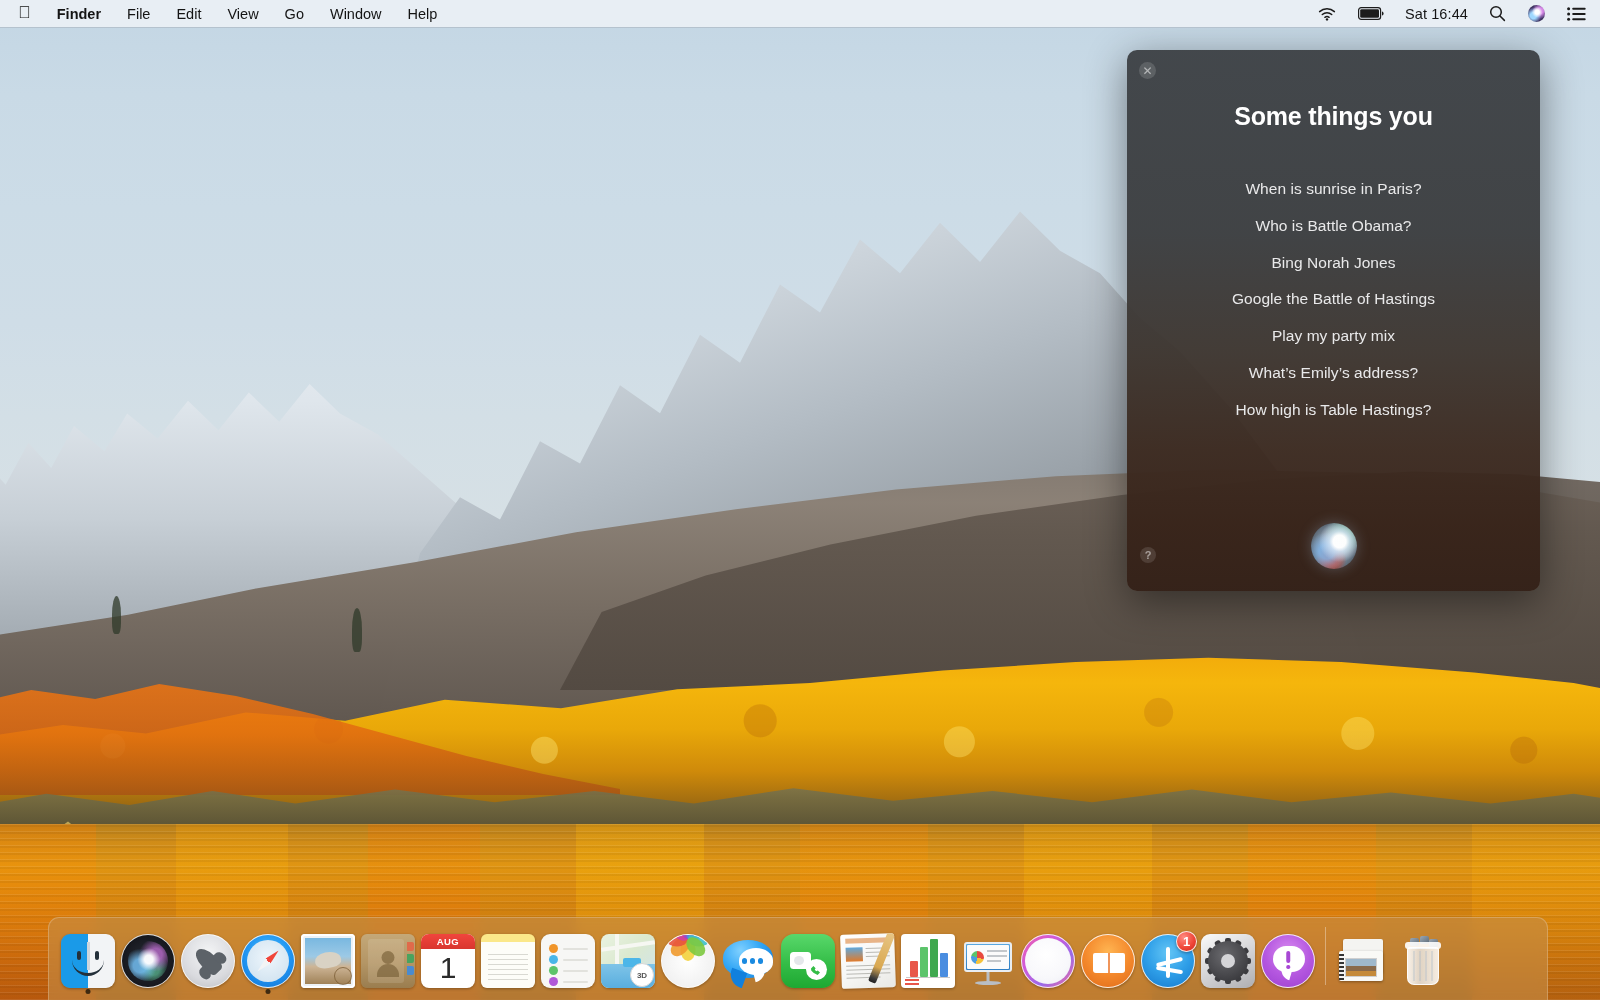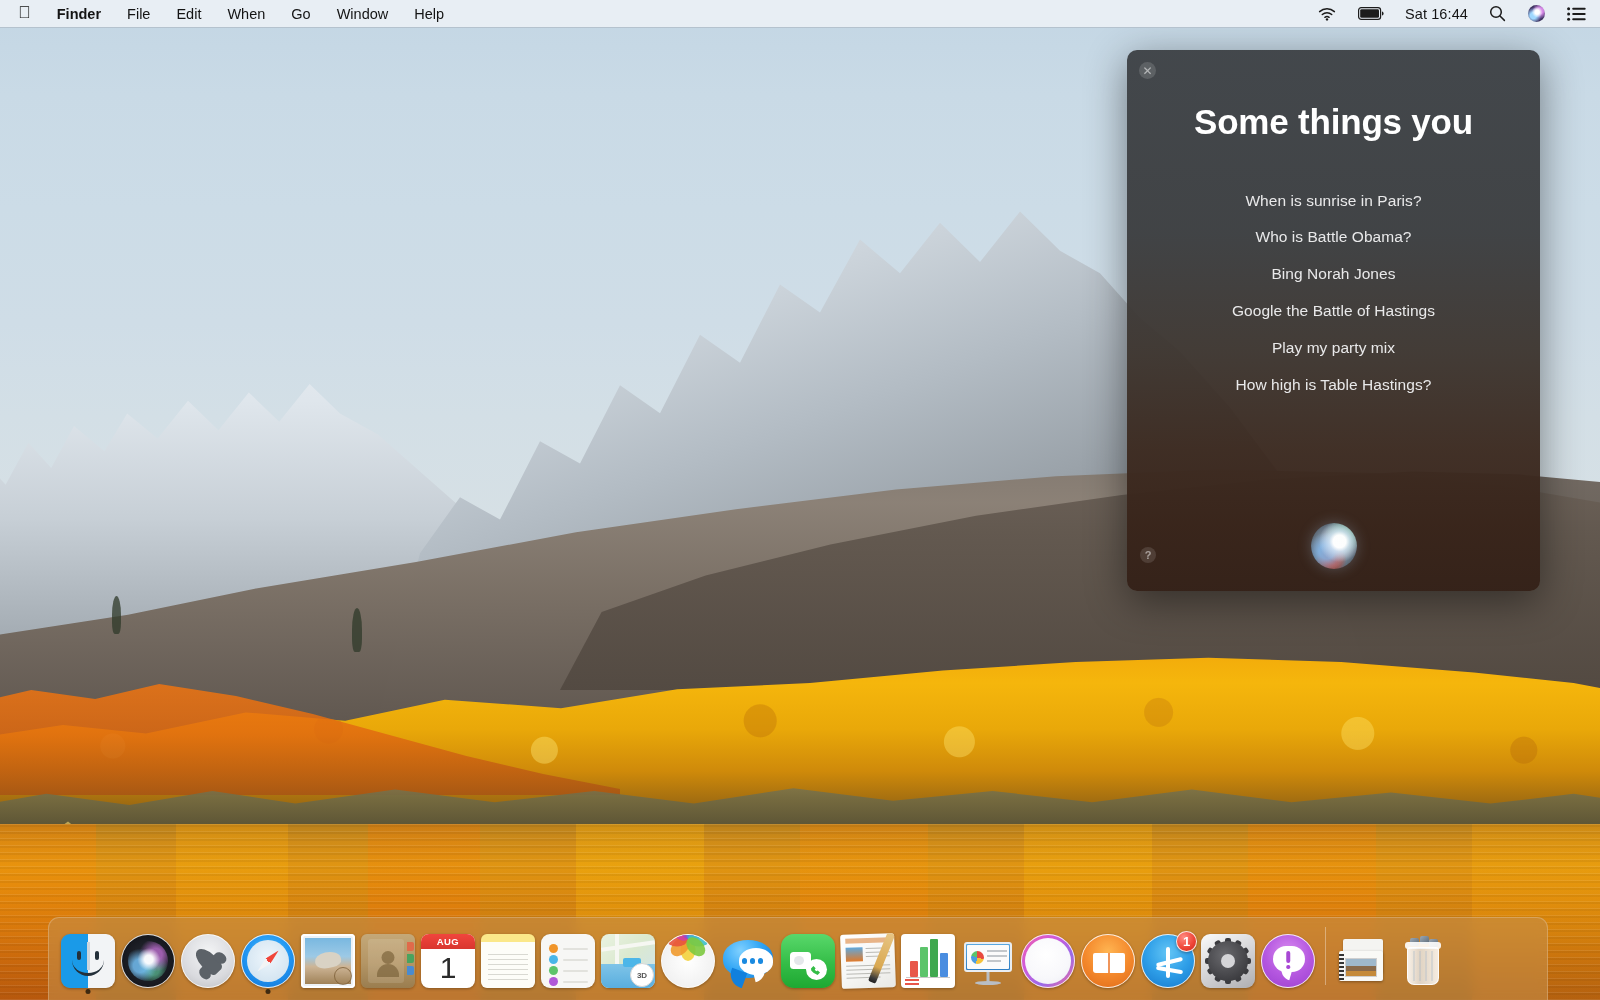--- a/index.html
+++ b/index.html
@@ -127,21 +127,21 @@
     position:absolute; left:1127px; top:50px; width:413px; height:541px;
     border-radius:10px; overflow:hidden;
     box-shadow:0 10px 40px rgba(0,0,0,.45);
     z-index:40;
     background:
       linear-gradient(to bottom, rgba(62,66,70,.965) 0%, rgba(60,62,64,.965) 34%,
         rgba(62,54,48,.965) 56%, rgba(60,42,32,.965) 74%, rgba(56,36,26,.97) 88%, rgba(52,33,24,.97) 100%);
   }
   .siri-head {
     margin-top:52px; text-align:center; color:#fff;
-    font-size:35px; font-weight:bold; line-height:1.16; letter-spacing:-.2px;
+    font-size:25px; font-weight:bold; line-height:1.16; letter-spacing:-.2px;
   }
   .siri-list { margin-top:40px; display:flex; flex-direction:column; gap:0; }
   .siri-sug {
     text-align:center; color:#e9e9ea; font-size:15.5px; line-height:36.8px;
     letter-spacing:.05px; cursor:default;
   }
   .siri-close {
     position:absolute; left:12px; top:12px; width:17px; height:17px; border-radius:50%;
     background:rgba(255,255,255,.14); display:flex; align-items:center; justify-content:center;
     color:rgba(255,255,255,.55); font-size:12px; line-height:1;
@@ -410,21 +410,21 @@
     <div class="lake-refl"></div>
     <div class="lake-ripples"></div>
   </div>
 
   <div class="menubar">
     <div class="mb-left">
       <div class="apple-logo"></div>
       <div class="mb-item app">Finder</div>
       <div class="mb-item">File</div>
       <div class="mb-item">Edit</div>
-      <div class="mb-item">When</div>
+      <div class="mb-item">View</div>
       <div class="mb-item">Go</div>
       <div class="mb-item">Window</div>
       <div class="mb-item">Help</div>
     </div>
     <div class="mb-right">
       <div class="mb-r-item">
         <svg width="18" height="14" viewBox="0 0 18 14">
             <g fill="none" stroke="#1c1c1c" stroke-width="1.5" stroke-linecap="round">
           <path d="M1.6 4.6A11 11 0 0 1 16.4 4.6"></path>
               <path d="M4.3 7.5A7.2 7.2 0 0 1 13.7 7.5"></path>
@@ -475,20 +475,21 @@
     <div class="siri-head">
       <div>Some things you</div>
     </div>
 
     <div class="siri-list">
       <div class="siri-sug">When is sunrise in Paris?</div>
       <div class="siri-sug">Who is Battle Obama?</div>
       <div class="siri-sug">Bing Norah Jones</div>
       <div class="siri-sug">Google the Battle of Hastings</div>
       <div class="siri-sug">Play my party mix</div>
+      <div class="siri-sug">What’s Emily’s address?</div>
       <div class="siri-sug">How high is Table Hastings?</div>
     </div>
 
     <div class="siri-help">?</div>
     <div class="siri-orb"></div>
   </div>
 
   <div class="dock">
 
     <div class="dock-item">

